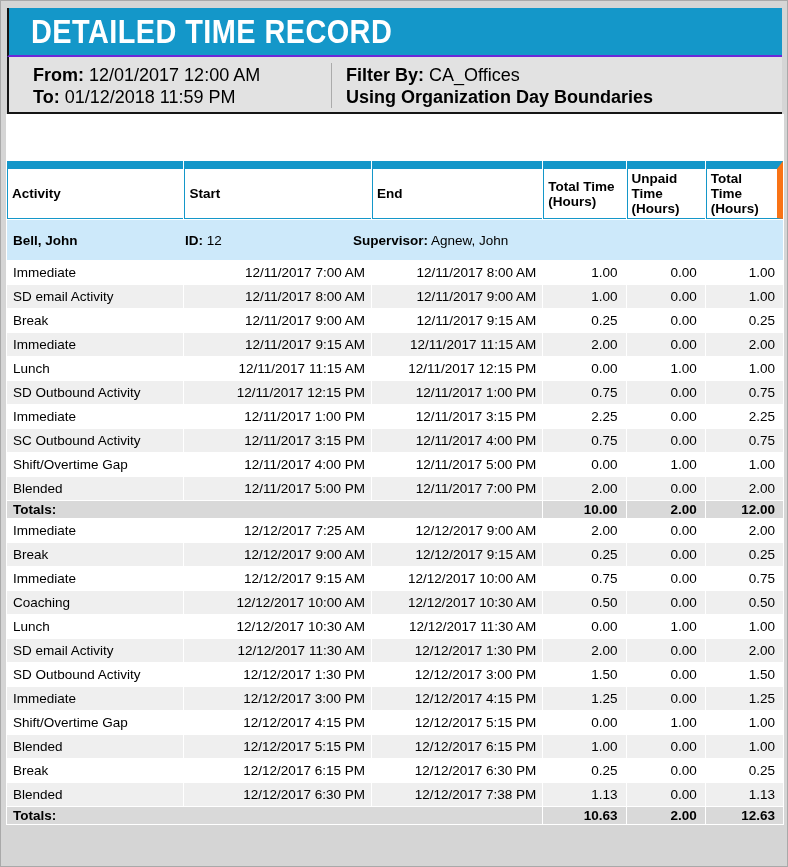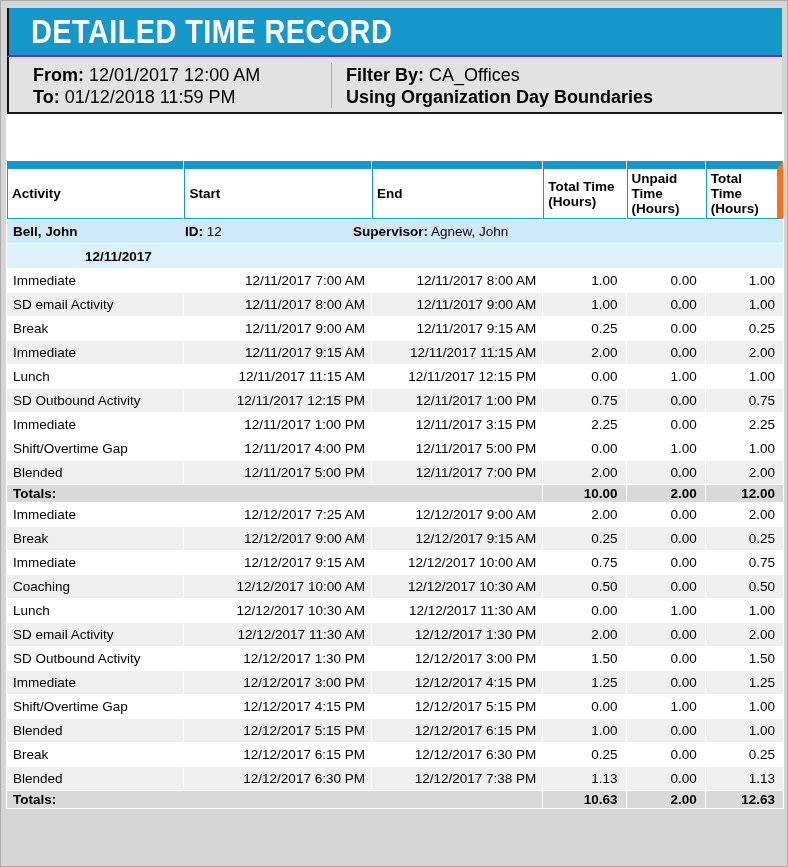--- a/index.html
+++ b/index.html
@@ -73,21 +73,21 @@
     text-align:left;
     vertical-align:middle;
     padding:2px 3px 2px 4px;
     height:49px;
     font-size:13.5px;
     line-height:15px;
   }
   th:last-child { border-right:6px solid #f97316; }
   td { height:23px; vertical-align:middle; padding:0 4px 0 6px; background:#ffffff; }
   tr.alt td { background:#efefef; }
-  tr.employee td { background:#cde9fa; font-weight:normal; height:23px; }
+  tr.employee td { background:#cde9fa; font-weight:normal; height:40px; }
   tr.employee .emp-name { font-weight:bold; display:inline-block; width:172px; }
   tr.employee .emp-id   { display:inline-block; width:168px; }
   tr.employee .emp-sup  { display:inline-block; }
   tr.date-row td {
     background:#ddf0fc; font-weight:bold; height:24px; padding-left:78px;
   }
   tr.totals td { background:#d9d9d9; font-weight:bold; height:17px; }
   .c-start, .c-end { text-align:right; padding-right:6px; white-space:nowrap; }
   .c-num  { text-align:right; padding-right:8px; white-space:nowrap; }
   .c-activity { text-align:left; white-space:nowrap; overflow:hidden; }
@@ -141,23 +141,20 @@
         <th>End</th>
         <th>Total Time (Hours)</th>
         <th>Unpaid Time (Hours)</th>
         <th>Total Time (Hours)</th>
       </tr>
     </thead>
     <tbody id="table-body">
         <tr class="employee">
           <td colspan="6"><span class="emp-name">Bell, John</span><span class="emp-id"><span class="lbl">ID:</span> 12</span><span class="emp-sup"><span class="lbl">Supervisor:</span> Agnew, John</span></td>
         </tr>
-        <tr class="date-row">
-          <td colspan="6">12/11/2017</td>
-        </tr>
         <tr>
           <td class="c-activity">Immediate</td>
           <td class="c-start">12/11/2017 7:00 AM</td>
           <td class="c-end">12/11/2017 8:00 AM</td>
           <td class="c-num">1.00</td>
           <td class="c-num">0.00</td>
           <td class="c-num">1.00</td>
         </tr>
         <tr class="alt">
           <td class="c-activity">SD email Activity</td>
@@ -199,20 +196,28 @@
           <td class="c-num">0.00</td>
           <td class="c-num">0.75</td>
         </tr>
         <tr>
           <td class="c-activity">Immediate</td>
           <td class="c-start">12/11/2017 1:00 PM</td>
           <td class="c-end">12/11/2017 3:15 PM</td>
           <td class="c-num">2.25</td>
           <td class="c-num">0.00</td>
           <td class="c-num">2.25</td>
+        </tr>
+        <tr class="alt">
+          <td class="c-activity">SC Outbound Activity</td>
+          <td class="c-start">12/11/2017 3:15 PM</td>
+          <td class="c-end">12/11/2017 4:00 PM</td>
+          <td class="c-num">0.75</td>
+          <td class="c-num">0.00</td>
+          <td class="c-num">0.75</td>
         </tr>
         <tr>
           <td class="c-activity">Shift/Overtime Gap</td>
           <td class="c-start">12/11/2017 4:00 PM</td>
           <td class="c-end">12/11/2017 5:00 PM</td>
           <td class="c-num">0.00</td>
           <td class="c-num">1.00</td>
           <td class="c-num">1.00</td>
         </tr>
         <tr class="alt">

